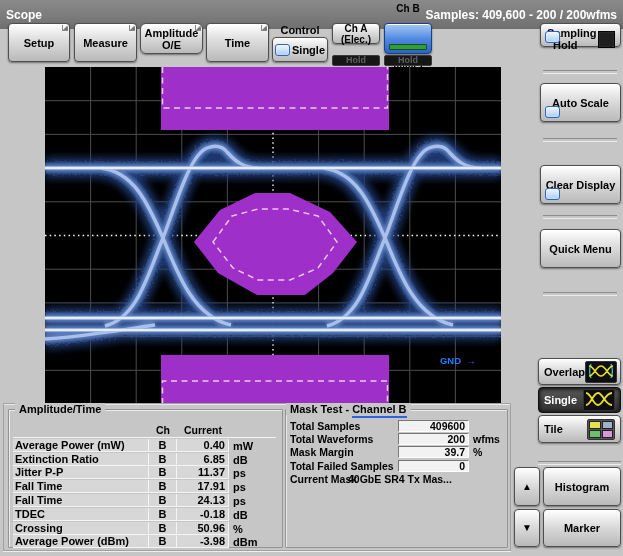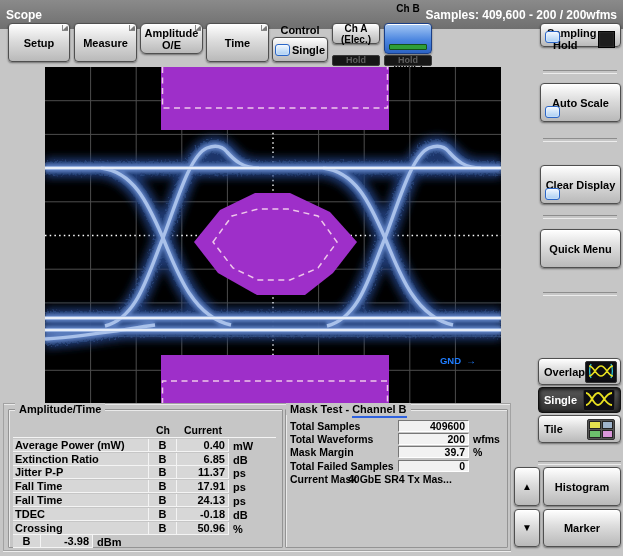--- a/index.html
+++ b/index.html
@@ -376,20 +376,21 @@
       <span class="c val">-0.18</span>
       <span class="unit">dB</span>
     </div>
     <div class="amp-row">
       <span class="c lab">Crossing</span>
       <span class="c ch">B</span>
       <span class="c val">50.96</span>
       <span class="unit">%</span>
     </div>
     <div class="amp-row">
+      <span class="c lab">Average Power (dBm)</span>
       <span class="c ch">B</span>
       <span class="c val">-3.98</span>
       <span class="unit">dBm</span>
     </div>
   </div>
 </div>
 
 <div class="fieldset" style="left:285px;top:409px;width:223px;height:139px;">
   <div class="fieldset-title" style="left:0px;">
     <span>Mask Test - </span><span class="title-underline">Channel B</span>

